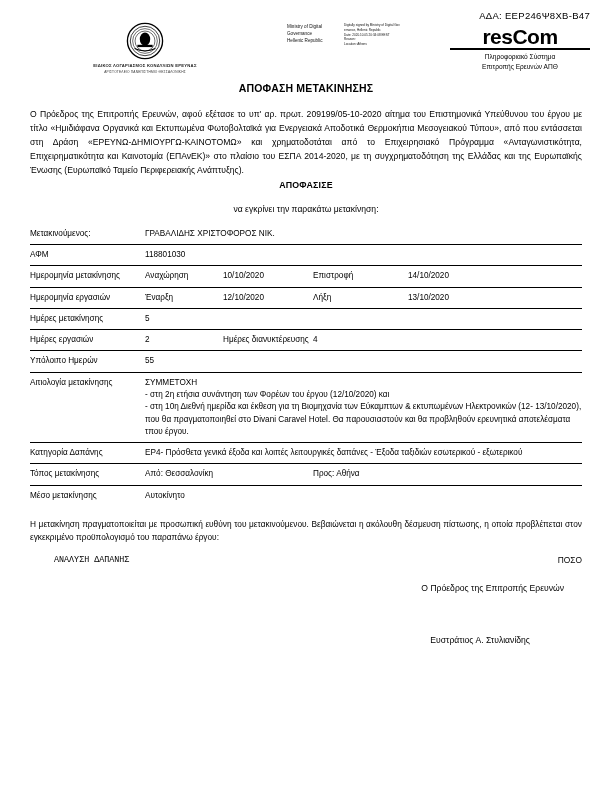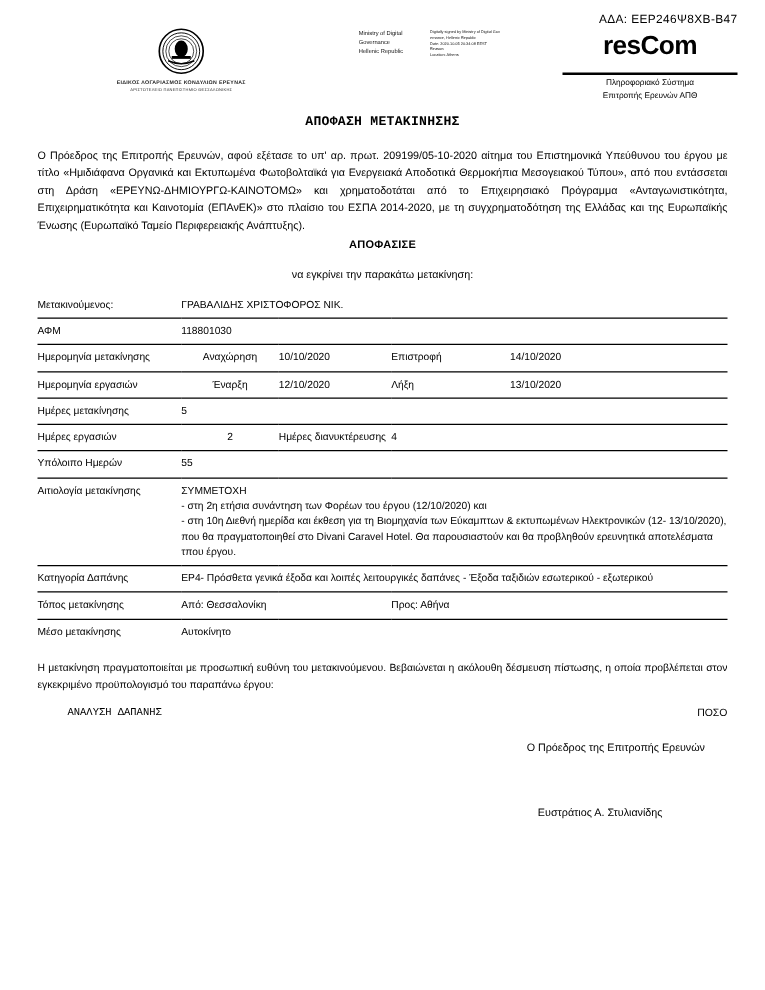--- a/index.html
+++ b/index.html
@@ -88,37 +88,36 @@
     right: 22px;
     text-align: center;
     width: 140px;
   }
   .rescom-word {
     font-size: 21px;
     font-weight: bold;
     letter-spacing: -0.5px;
     line-height: 1;
     border-bottom: 2px solid #000;
-    padding-bottom: 11px;
+    padding-bottom: 1px;
     display: block;
   }
   .rescom-sub {
     font-size: 6.6px;
     line-height: 1.45;
     margin-top: 2px;
   }
 
   
   .doc-title {
     text-align: center;
     font-size: 10.5px;
     font-weight: bold;
-    margin-top: 24px;
+    margin-top: 14px;
     letter-spacing: 0.2px;
-    font-family: Liberation Mono, monospace;
   }
   .intro {
     margin: 14px 30px 0 30px;
     font-size: 8.6px;
     line-height: 1.62;
     text-align: justify;
   }
   .decide {
     text-align: center;
     font-size: 8.8px;
@@ -142,21 +141,21 @@
   .main-table td {
     border-top: 1.6px solid #000;
     padding: 4px 0 4px 0;
     vertical-align: top;
     line-height: 1.5;
   }
   .main-table tr:first-child td {
     border-top: none;
   }
   .c-label   { width: 115px; }
-  .c-sub1    { width: 78px; text-align: center; }
+  .c-sub1    { width: 78px; }
   .c-val1    { width: 90px; }
   .c-sub2    { width: 95px; }
   .c-val2    { width: auto; }
 
   .multiline {
     white-space: pre-line;
     line-height: 1.55;
   }
 
   

